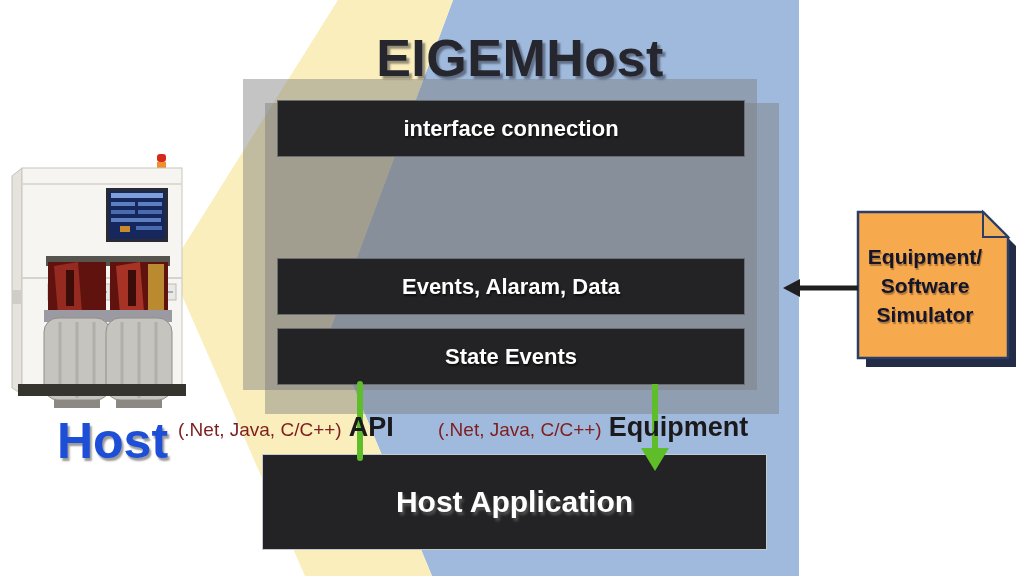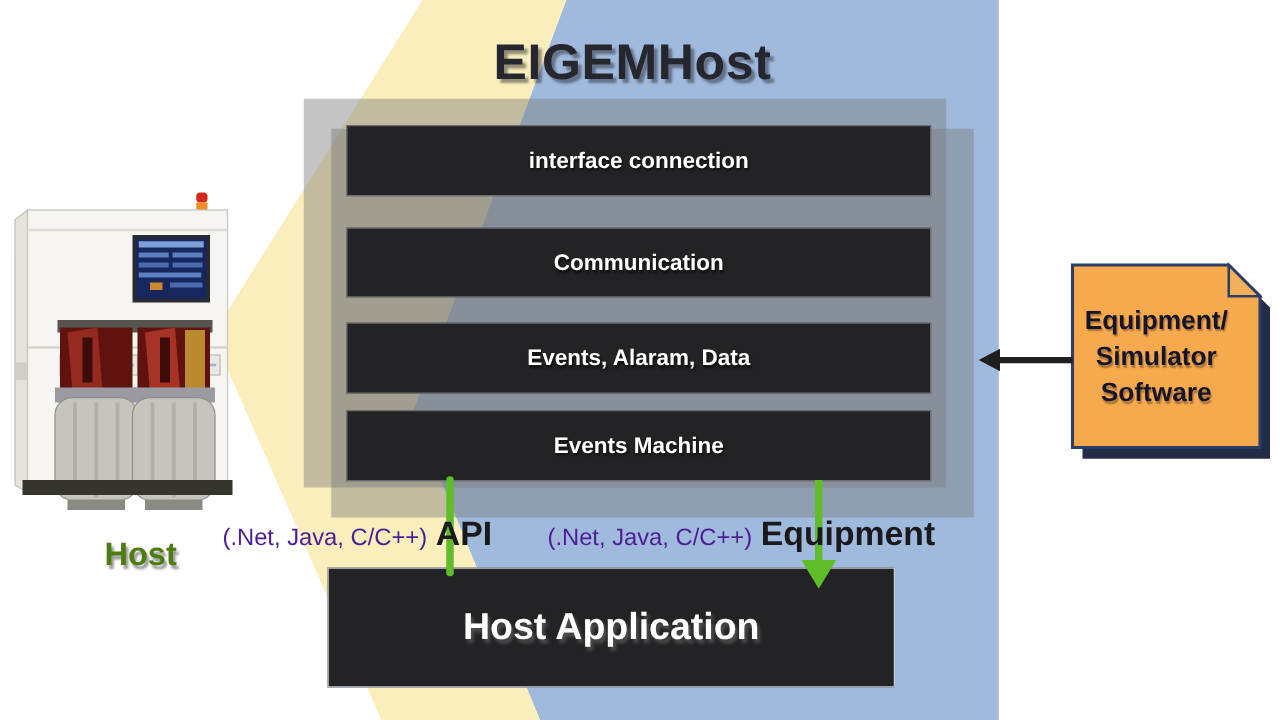--- a/index.html
+++ b/index.html
@@ -13,55 +13,55 @@
   
   .panel{
     position:absolute;width:514px;height:311px;
     background:rgba(125,125,125,0.45);
   }
   .panel.main{left:243px;top:79px;}
   .panel.shadow{left:265px;top:103px;}
 
   
   .title{
-    position:absolute;left:256px;top:28px;width:500px;text-align:center;
-    font-size:40px;font-weight:bold;color:#26262e;letter-spacing:0.5px;
+    position:absolute;left:270px;top:28px;width:500px;text-align:center;
+    font-size:52px;font-weight:bold;color:#26262e;letter-spacing:0.5px;
     text-shadow:3px 3px 2px rgba(25,25,30,0.45);
   }
 
   
   .layer-box{
     position:absolute;left:277px;width:468px;height:57px;
     background:#232325;border:1px solid rgba(195,200,210,0.45);
     display:flex;align-items:center;justify-content:center;
-    color:#ffffff;font-size:18px;font-weight:bold;
+    color:#ffffff;font-size:22px;font-weight:bold;
     text-shadow:1px 2px 2px rgba(0,0,0,0.6);
     box-sizing:border-box;
   }
 
   .host-app-box{
-    position:absolute;left:262px;top:454px;width:454px;height:96px;
+    position:absolute;left:262px;top:454px;width:505px;height:96px;
     background:#232325;border:1px solid #c3cad1;box-sizing:border-box;
     display:flex;align-items:center;justify-content:center;
     color:#ffffff;font-size:30px;font-weight:bold;
     text-shadow:2px 3px 3px rgba(120,120,120,0.55);
   }
 
   
   .conn-label{
     position:absolute;display:flex;align-items:baseline;gap:7px;
     white-space:nowrap;
   }
-  .conn-label .prefix{font-size:19px;color:#4c1d95;}
+  .conn-label .prefix{font-size:19px;color:#7f1d1d;}
   .conn-label .bold{font-size:27px;font-weight:bold;color:#1a1a1d;}
 
   
   .host-caption{
-    position:absolute;left:40px;top:428px;width:145px;text-align:center;
-    font-size:26px;font-weight:bold;color:#4d7c0f;
+    position:absolute;left:40px;top:412px;width:145px;text-align:center;
+    font-size:50px;font-weight:bold;color:#1d4ed8;
     text-shadow:2px 3px 2px rgba(0,0,0,0.4);
   }
 
   
   .note-text{
     position:absolute;left:858px;top:242px;width:134px;text-align:center;
     font-size:21px;font-weight:bold;color:#14142b;line-height:29px;
     text-shadow:1px 2px 1px rgba(0,0,0,0.3);
   }
 </style>
@@ -139,28 +139,25 @@
     </g>
 
     <rect x="10" y="234" width="168" height="12" fill="#35342f"></rect>
   </svg>
 
   <div class="title">EIGEMHost</div>
 
   <div class="layer-box" style="top:100px;">
     <span>interface connection</span>
   </div>
-  <div class="layer-box" style="top:182px;height:56px;">
-    <span>Communication</span>
-  </div>
   <div class="layer-box" style="top:258px;justify-content:center;">
     <span>Events, Alaram, Data</span>
   </div>
   <div class="layer-box" style="top:328px;">
-    <span>Events Machine</span>
+    <span>State Events</span>
   </div>
 
   <div class="host-app-box">
     <span>Host Application</span>
   </div>
 
   <svg class="abs" style="left:0;top:0;pointer-events:none" width="1024" height="576" viewBox="0 0 1024 576">
     <line x1="360" y1="384" x2="360" y2="458" stroke="#5ebd28" stroke-width="6" stroke-linecap="round"></line>
     <line x1="655" y1="384" x2="655" y2="450" stroke="#5ebd28" stroke-width="6"></line>
     <polygon points="641,448 669,448 655,471" fill="#5ebd28"></polygon>
@@ -183,17 +180,17 @@
 
     <polygon points="88,12 213,12 238,37 238,158 88,158" fill="#f7a94e" stroke="#2c3e66" stroke-width="2.5"></polygon>
 
     <polygon points="213,12 238,37 213,37" fill="#f2b05a" stroke="#2c3e66" stroke-width="2"></polygon>
 
     <line x1="88" y1="88" x2="28" y2="88" stroke="#1f1f1f" stroke-width="5"></line>
     <polygon points="30,79 30,97 13,88" fill="#1f1f1f"></polygon>
   </svg>
   <div class="note-text">
     <div>Equipment/</div>
+    <div>Software</div>
     <div>Simulator</div>
-    <div>Software</div>
   </div>
 
 </div>
 
 </body></html>

